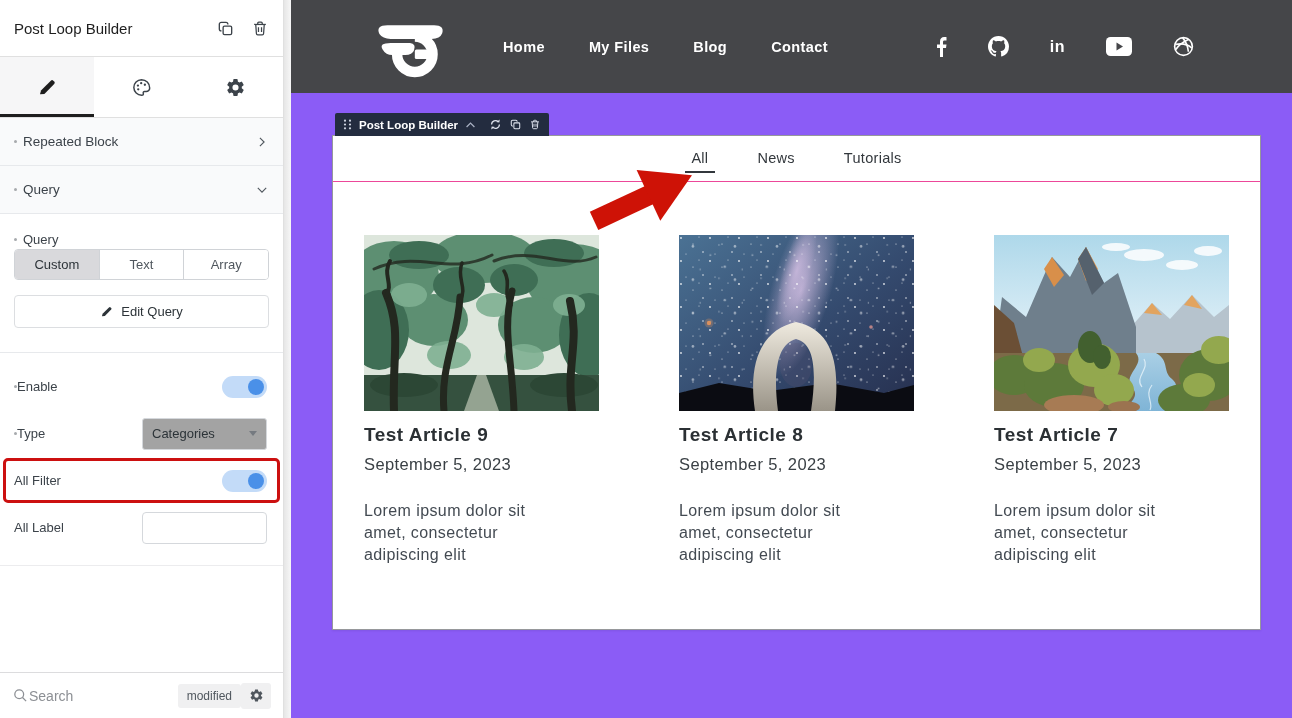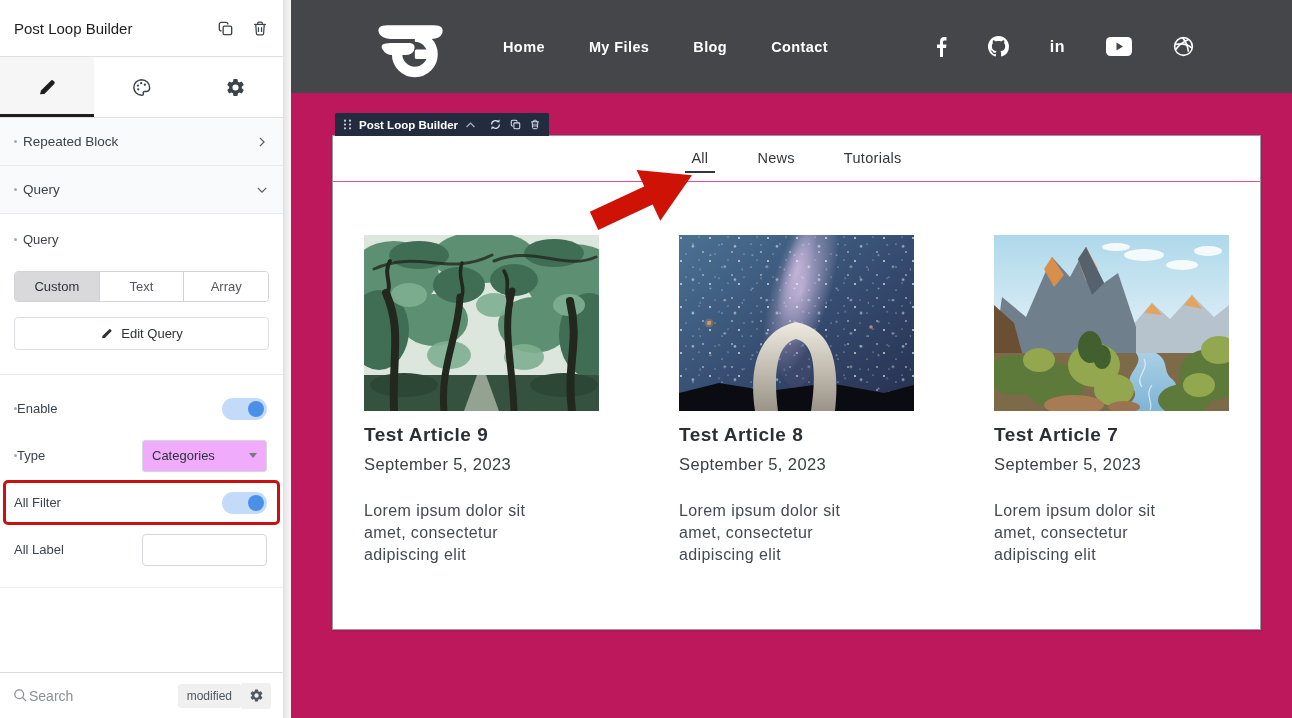--- a/index.html
+++ b/index.html
@@ -23,21 +23,21 @@
 
   .sb-scroll { flex:1 1 auto; display:flex; flex-direction:column; }
   .section-head { height:48px; flex:0 0 48px; background:#f9fafb;
     border-bottom:1px solid #e7e9ec; display:flex; align-items:center;
     justify-content:space-between; padding:0 14px; cursor:pointer; }
   .section-label { font-size:13.5px; color:#3c434a; display:flex; align-items:center; gap:6px; }
   .dot { width:3px; height:3px; border-radius:50%; background:#a7aaad; display:inline-block; }
 
   .query-panel { padding:18px 14px 24px; border-bottom:1px solid #e7e9ec; }
   .panel-label { font-size:13px; color:#3c434a; display:flex; align-items:center; gap:6px; }
-  .segmented { margin-top:24px; display:flex; border:1px solid #d0d3d7; border-radius:4px;
+  .segmented { margin-top:2px; display:flex; border:1px solid #d0d3d7; border-radius:4px;
     overflow:hidden; height:31px; }
   .segment { flex:1; border:none; background:#fff; font-size:13px; color:#50575e;
     cursor:pointer; font-family:inherit; }
   .segment + .segment { border-left:1px solid #d0d3d7; }
   .segment.active { background:#d9d9dc; color:#2c3338; }
   .edit-query { margin-top:15px; width:100%; height:33px; background:#fff;
     border:1px solid #dcdee1; border-radius:4px; font-size:13px; color:#2c3338;
     cursor:pointer; display:flex; align-items:center; justify-content:center; gap:8px;
     font-family:inherit; }
 
@@ -47,42 +47,42 @@
   .fb-row-label { font-size:13px; color:#3c434a; display:flex; align-items:center; gap:0; }
   .highlight-red { position:absolute; left:3px; right:3px; top:1px; bottom:1px;
     border:3px solid #cc1010; border-radius:5px; pointer-events:none; }
 
   .toggle { width:45px; height:22px; border-radius:11px; background:#c3dbf8;
     position:relative; border:none; cursor:pointer; }
   .toggle .knob { position:absolute; right:3px; top:3px; width:16px; height:16px;
     border-radius:50%; background:#4a90e8; }
 
   .select-box { width:125px; height:32px; border:1px solid #d5d8dc; border-radius:3px;
-    background:#f0abfc; display:flex; align-items:center; justify-content:space-between;
+    background:#a3a3a3; display:flex; align-items:center; justify-content:space-between;
     padding:0 9px; cursor:pointer; }
   .select-box span { font-size:13px; color:#2c3338; }
   .caret { width:0; height:0; border-left:4px solid transparent; border-right:4px solid transparent;
     border-top:5px solid #757a80; }
   .text-input { width:125px; height:32px; border:1px solid #d5d8dc; border-radius:4px;
     background:#fff; font-size:13px; padding:0 8px; font-family:inherit; }
 
   .hr { border-top:1px solid #ececee; margin-top:14px; }
   .sb-spacer { flex:1 1 auto; }
   .sb-footer { flex:0 0 46px; border-top:1px solid #dcdcde; display:flex; align-items:center;
     padding:0 12px; }
   .search-input { border:none; outline:none; flex:1; font-size:14px; color:#3c434a;
     font-family:inherit; min-width:20px; }
   .search-input::placeholder { color:#8c8f94; }
   .chip { background:#f0f0f1; border-radius:3px; font-size:12px; color:#50575e;
     padding:5px 9px; border:none; cursor:pointer; font-family:inherit; }
   .chip-gear { background:#f0f0f1; border-radius:3px; border:none; cursor:pointer;
     width:30px; height:26px; display:flex; align-items:center; justify-content:center; }
 
   
-  .preview { position:absolute; left:284px; top:0; width:1008px; height:718px; background:#be185d; }
+  .preview { position:absolute; left:284px; top:0; width:1008px; height:718px; background:#8b5cf6; }
   .canvas-edge { position:absolute; left:0; top:0; width:7px; height:718px;
     background:linear-gradient(90deg,#e6e6e6,#f7f7f7); }
 
   .site-nav { position:absolute; left:7px; top:0; right:0; height:93px; background:#454649;
     display:flex; align-items:center; }
   .logo { margin-left:78px; width:82px; height:66px; flex:0 0 82px; }
   .nav-links { margin-left:52px; display:flex; gap:44px; align-items:center; }
   .nav-link { color:#fff; font-size:14.5px; font-weight:bold; letter-spacing:.4px;
     text-decoration:none; cursor:pointer; }
   .social { margin-left:auto; margin-right:98px; display:flex; gap:41px; align-items:center; }

